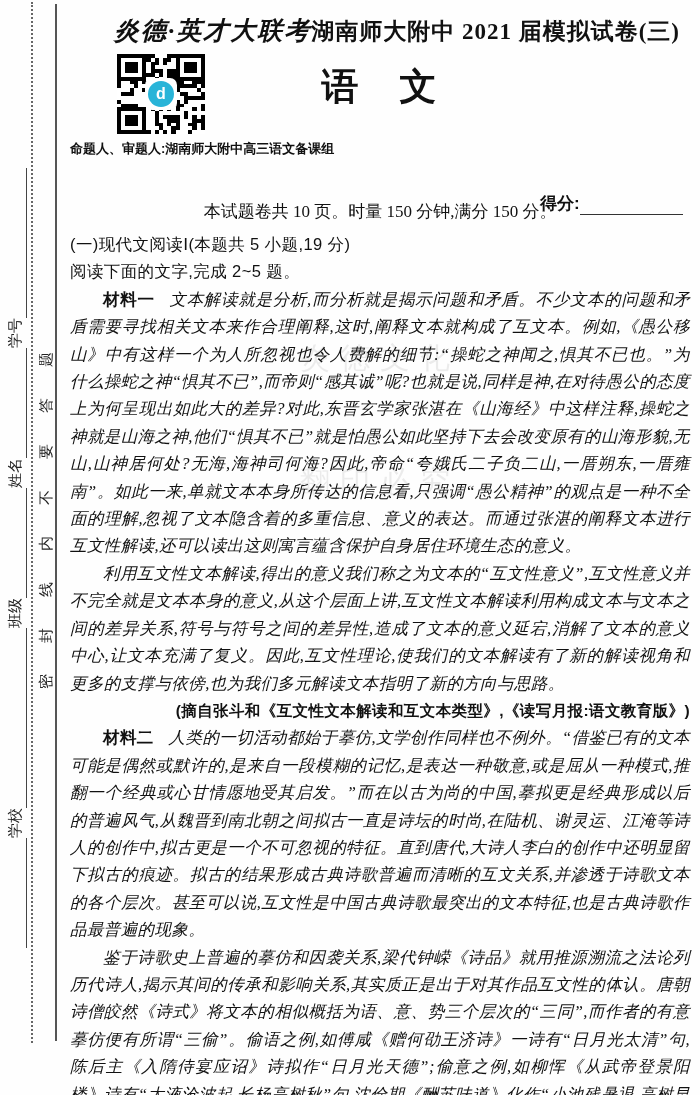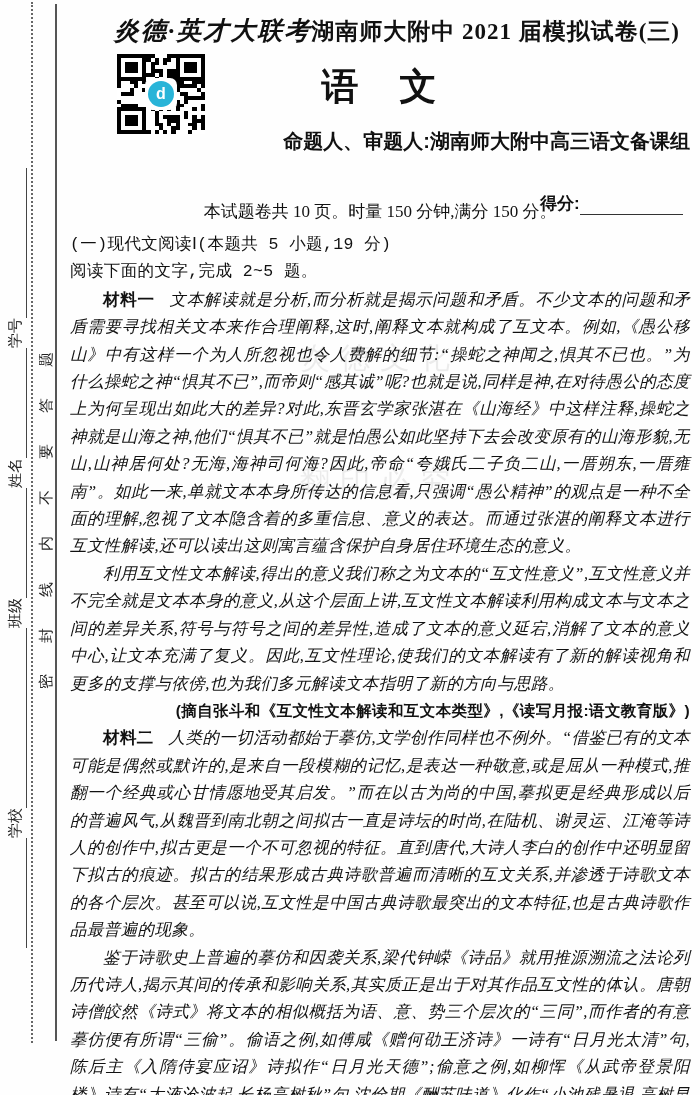--- a/index.html
+++ b/index.html
@@ -2,21 +2,21 @@
 <html><head>
 <meta charset="utf-8">
 <style>
   html,body{margin:0;padding:0;background:#e8e8e8;}
   .page{
     position:relative;width:700px;height:1095px;background:#fefefe;
     margin:0 auto;overflow:hidden;
     font-family:"Liberation Serif","DejaVu Serif",serif;color:#111;
   }
   .hei{font-family:"Liberation Sans","DejaVu Sans",sans-serif;font-weight:bold;}
-  .song{font-family:Liberation Mono, monospace;}
+  .song{font-family:Liberation Sans, sans-serif;}
   .kai{font-style:italic;}
 
   
   .seal-dotted{position:absolute;left:31px;top:2px;height:1041px;width:0;border-left:2px dotted #666;}
   .seal-solid{position:absolute;left:55px;top:4px;height:1037px;width:0;border-left:2px solid #555;}
   .seal-fields-wrap{
     position:absolute;left:-425px;top:545px;width:878px;height:26px;
     transform:rotate(-90deg);display:flex;align-items:flex-end;justify-content:center;
     font-size:15px;color:#222;line-height:24px;white-space:nowrap;
   }
@@ -33,21 +33,21 @@
   .masthead .brand{font-size:25px;font-style:italic;font-weight:900;letter-spacing:2px;}
   .qr{position:absolute;left:117px;top:54px;width:88px;height:80px;}
   .qr-grid{position:absolute;inset:0;display:grid;grid-template-columns:repeat(21,1fr);grid-template-rows:repeat(21,1fr);}
   .qr-grid div{width:100%;height:100%;}
   .qr-logo{position:absolute;left:28px;top:24px;width:32px;height:32px;background:#fff;border-radius:7px;
     display:flex;align-items:center;justify-content:center;}
   .qr-logo .dot{width:26px;height:26px;border-radius:50%;display:flex;align-items:center;justify-content:center;
     color:#fff;font-family:"Liberation Sans",sans-serif;font-weight:bold;font-size:16px;}
   .subject-title{position:absolute;left:70px;top:62px;width:620px;text-align:center;
     font-size:37px;font-weight:900;letter-spacing:2px;}
-  .setters{position:absolute;left:70px;top:128px;width:620px;text-align:right;font-size:20px;}
+  .setters{position:absolute;left:70px;top:140px;width:620px;text-align:left;font-size:13px;}
   .score{position:absolute;left:540px;top:192px;font-size:17px;white-space:nowrap;}
   .score-line{display:inline-block;width:103px;height:19px;border-bottom:1.5px solid #333;vertical-align:bottom;}
   .exam-info{position:absolute;left:70px;top:200px;width:620px;text-align:center;font-size:17px;font-weight:500;}
 
   
   .body-text{position:absolute;left:70px;top:231px;width:620px;font-size:16.5px;line-height:27.4px;
     text-align:justify;letter-spacing:0.4px;}
   .body-text p{margin:0;text-indent:2em;}
   .body-text p.flush{text-indent:0;}
   .heading1{font-size:16.5px;}

